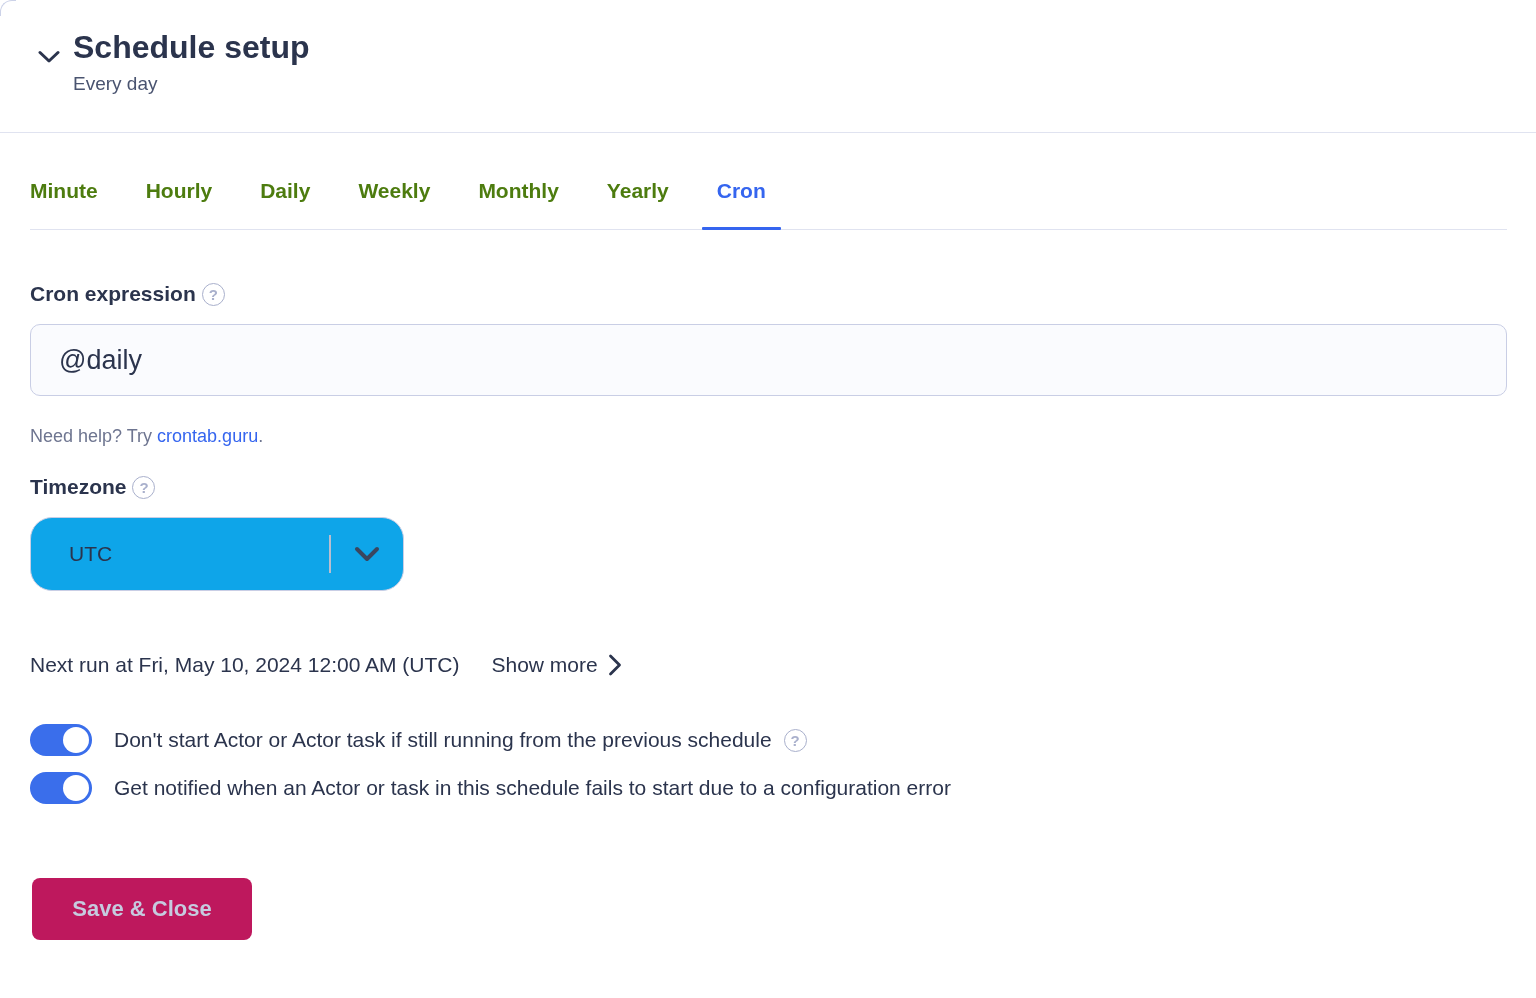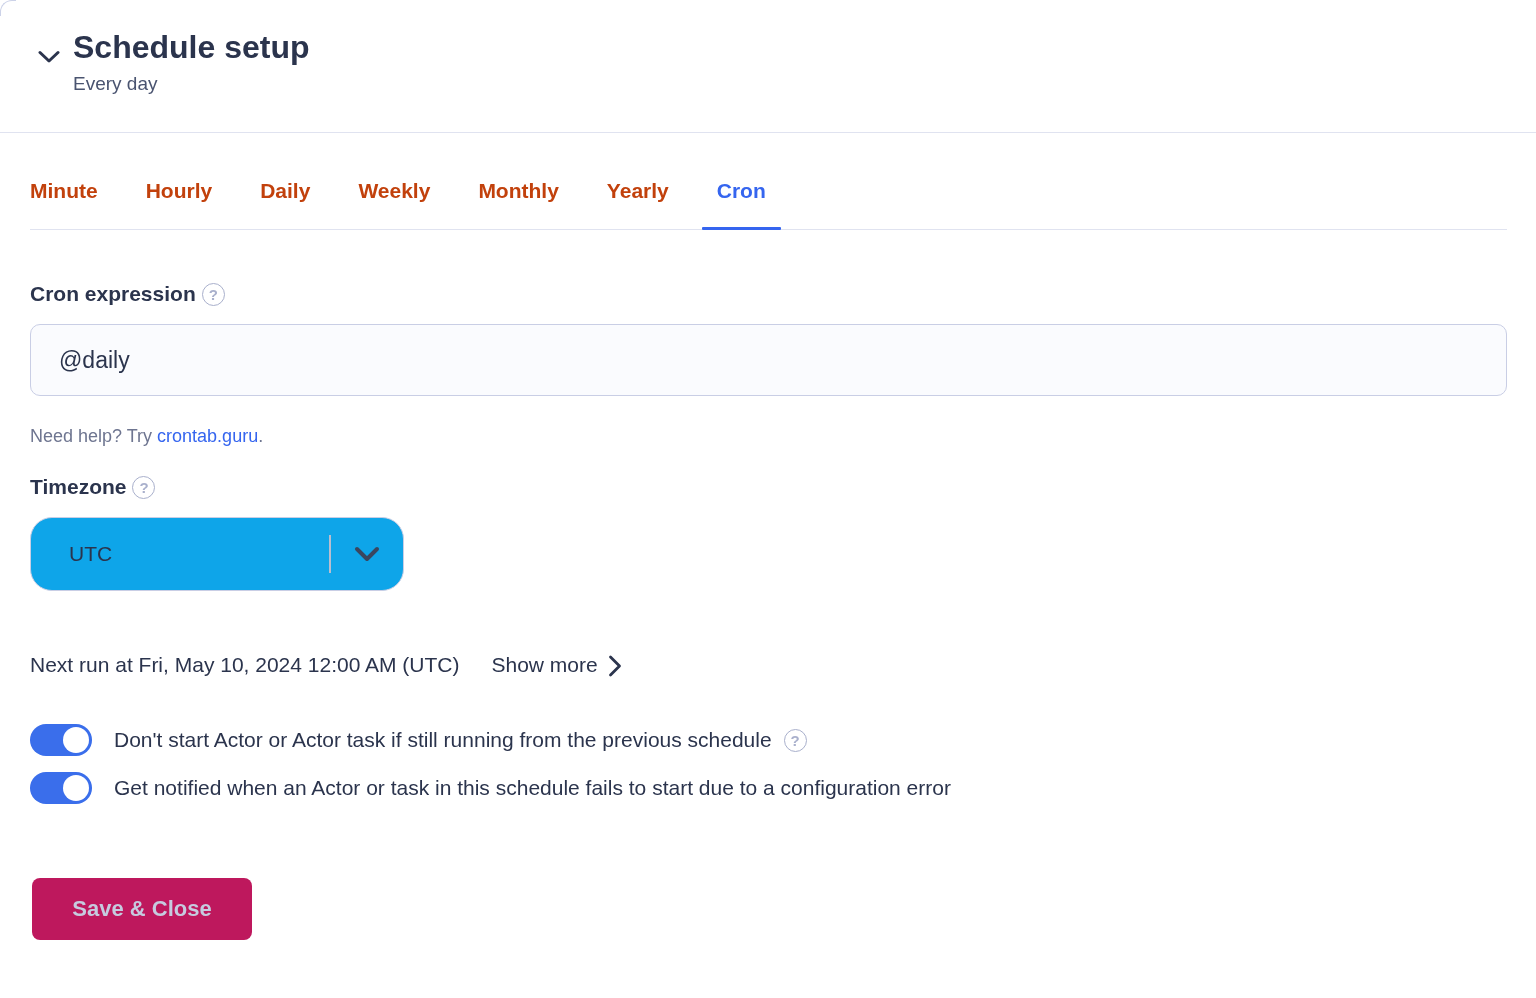--- a/index.html
+++ b/index.html
@@ -51,21 +51,21 @@
   
   .tabs {
     margin-top:46px;
     display:flex;
     gap:48px;
     border-bottom:1px solid #e0e3f0;
   }
   .tab {
     font-size:21px;
     font-weight:600;
-    color:#c2410c;
+    color:#4d7c0f;
     padding-bottom:26px;
     position:relative;
     cursor:pointer;
     white-space:nowrap;
   }
   .tab.active { color:#3565ef; }
   .tab.active::after {
     content:"";
     position:absolute;
     left:-15px; right:-15px; bottom:-1px;
@@ -98,21 +98,21 @@
   }
   
   .cron-input {
     margin-top:18px;
     width:1477px;
     height:72px;
     border:1px solid #c9cee5;
     border-radius:10px;
     background:#fafbfe;
     font-family:"Liberation Sans", sans-serif;
-    font-size:23px;
+    font-size:27px;
     color:#2b344d;
     padding:0 28px;
     outline:none;
     display:block;
   }
   .help-text {
     margin-top:30px;
     font-size:18px;
     color:#6e7590;
   }
@@ -156,21 +156,21 @@
   .next-run {
     margin-top:62px;
     display:flex;
     align-items:center;
     font-size:21px;
     color:#2b344d;
   }
   .show-more {
     margin-left:32px;
     display:inline-flex;
-    align-items:flex-end;
+    align-items:center;
     gap:10px;
     cursor:pointer;
     color:#2b344d;
   }
   
   .toggles { margin-top:47px; }
   .toggle-row {
     display:flex;
     align-items:center;
     margin-bottom:16px;

